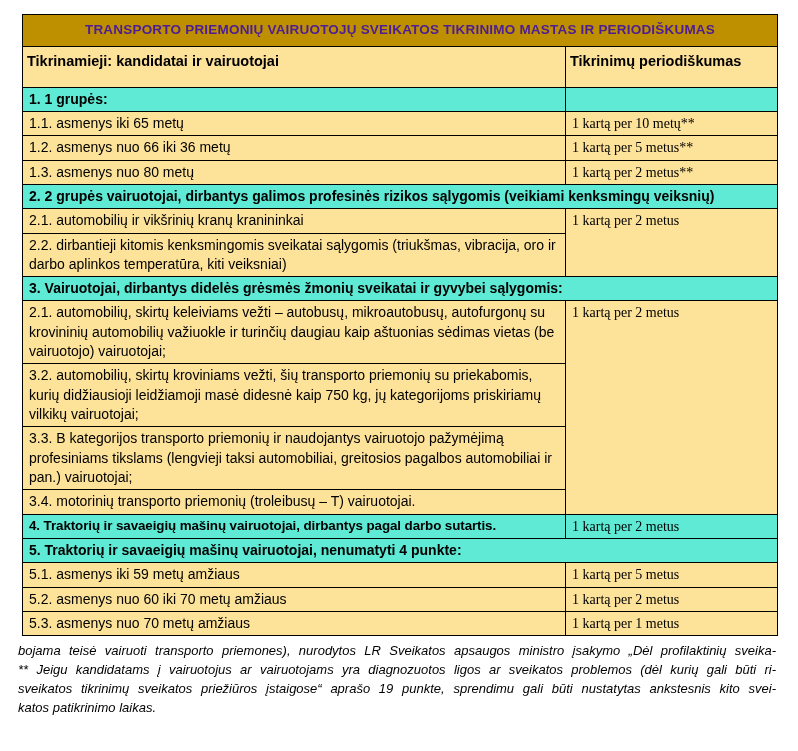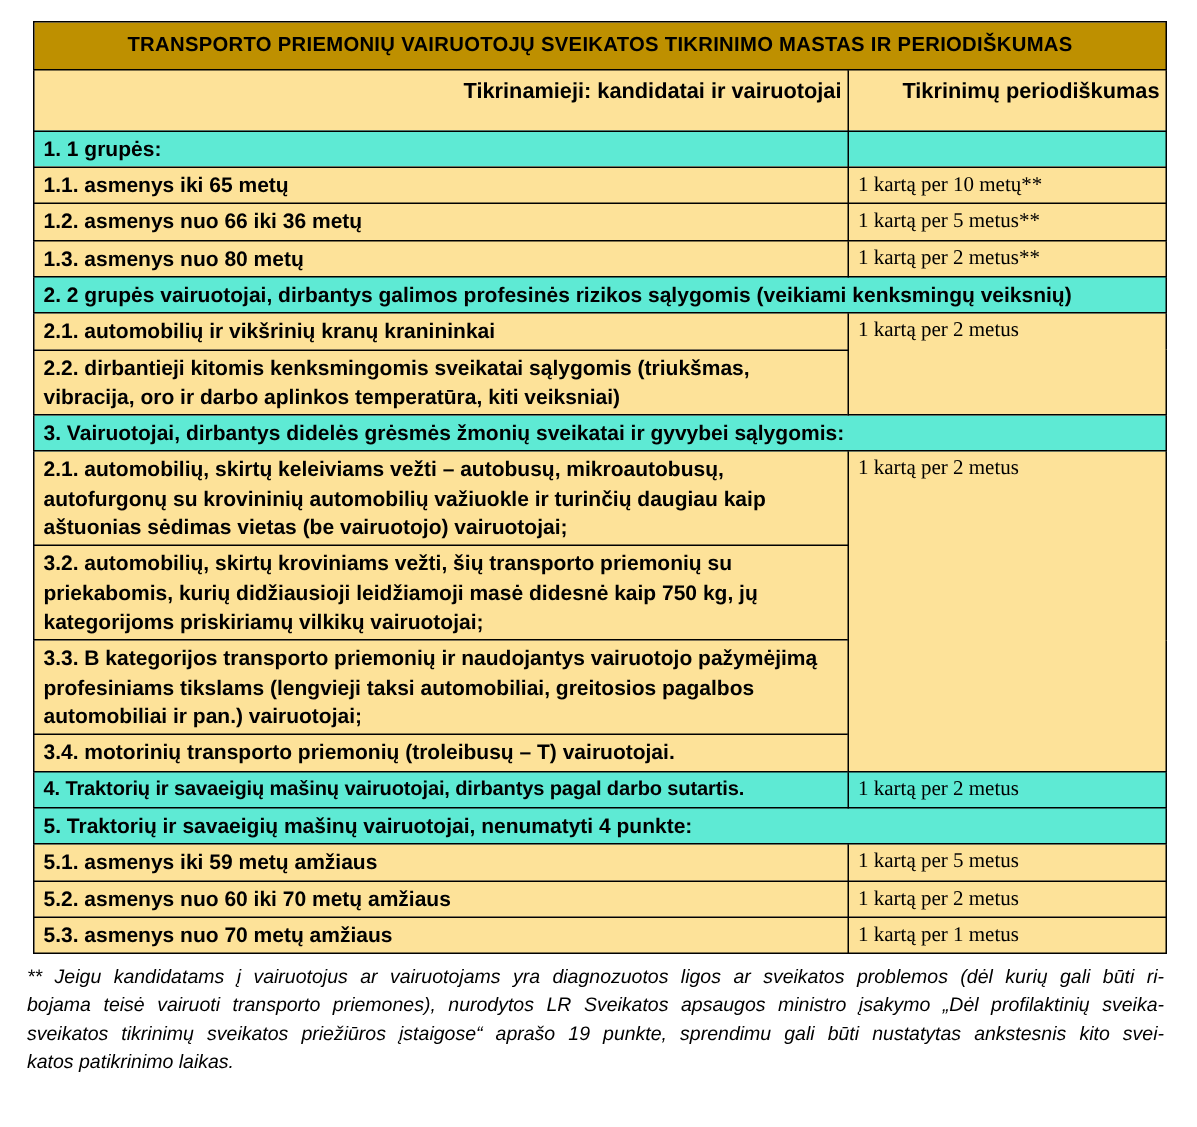--- a/index.html
+++ b/index.html
@@ -21,50 +21,49 @@
     border:1.5px solid #000;
     padding:2px 6px;
     font-size:14px;
     line-height:1.38;
     vertical-align:top;
     text-align:left;
     word-wrap:break-word;
   }
   tr.title-row td{
     background:var(--gold-dark,#BE9000);
-    color:#000000;
+    color:#4c1d95;
     font-weight:bold;
     text-align:center;
     font-size:13.5px;
     letter-spacing:0.2px;
     padding:6px 4px;
   }
   tr.colhead th{
     background:var(--gold-light,#FDE299);
     font-weight:bold;
-    text-align:right;
+    text-align:left;
     font-size:14.5px;
     padding:4px 4px 16px 4px;
   }
   tr.section td{
     background:#5eead4;
     font-weight:bold;
   }
   tr.section td.tight{
     font-size:13.4px;
     letter-spacing:-0.1px;
     white-space:nowrap;
     margin-left:38px;
   }
   tr.section td.period-cell{
     font-weight:normal;
   }
   td.item{
     background:var(--gold-light,#FDE299);
-    font-weight:bold;
   }
   td.period-cell{
     background:var(--gold-light,#FDE299);
     font-family:Liberation Serif, serif;
   }
   td.period-white{
     background:#fff;
   }
   .footnote{
     width:758px;
@@ -166,19 +165,19 @@
       </tr>
       <tr>
         <td class="item">5.3. asmenys nuo 70 metų amžiaus</td>
         <td class="period-cell">1 kartą per 1 metus</td>
       </tr>
 
     </tbody>
   </table>
 
   <div class="footnote">
+    <div class="fline">bojama teisė vairuoti transporto priemones), nurodytos LR Sveikatos apsaugos ministro įsakymo „Dėl profilaktinių sveika-</div>
     <div class="fline">** Jeigu kandidatams į vairuotojus ar vairuotojams yra diagnozuotos ligos ar sveikatos problemos (dėl kurių gali būti ri-</div>
-    <div class="fline">bojama teisė vairuoti transporto priemones), nurodytos LR Sveikatos apsaugos ministro įsakymo „Dėl profilaktinių sveika-</div>
     <div class="fline">sveikatos tikrinimų sveikatos priežiūros įstaigose“ aprašo 19 punkte, sprendimu gali būti nustatytas ankstesnis kito svei-</div>
     <div class="fline">katos patikrinimo laikas.</div>
   </div>
 
 </div>
 
 </body></html>

